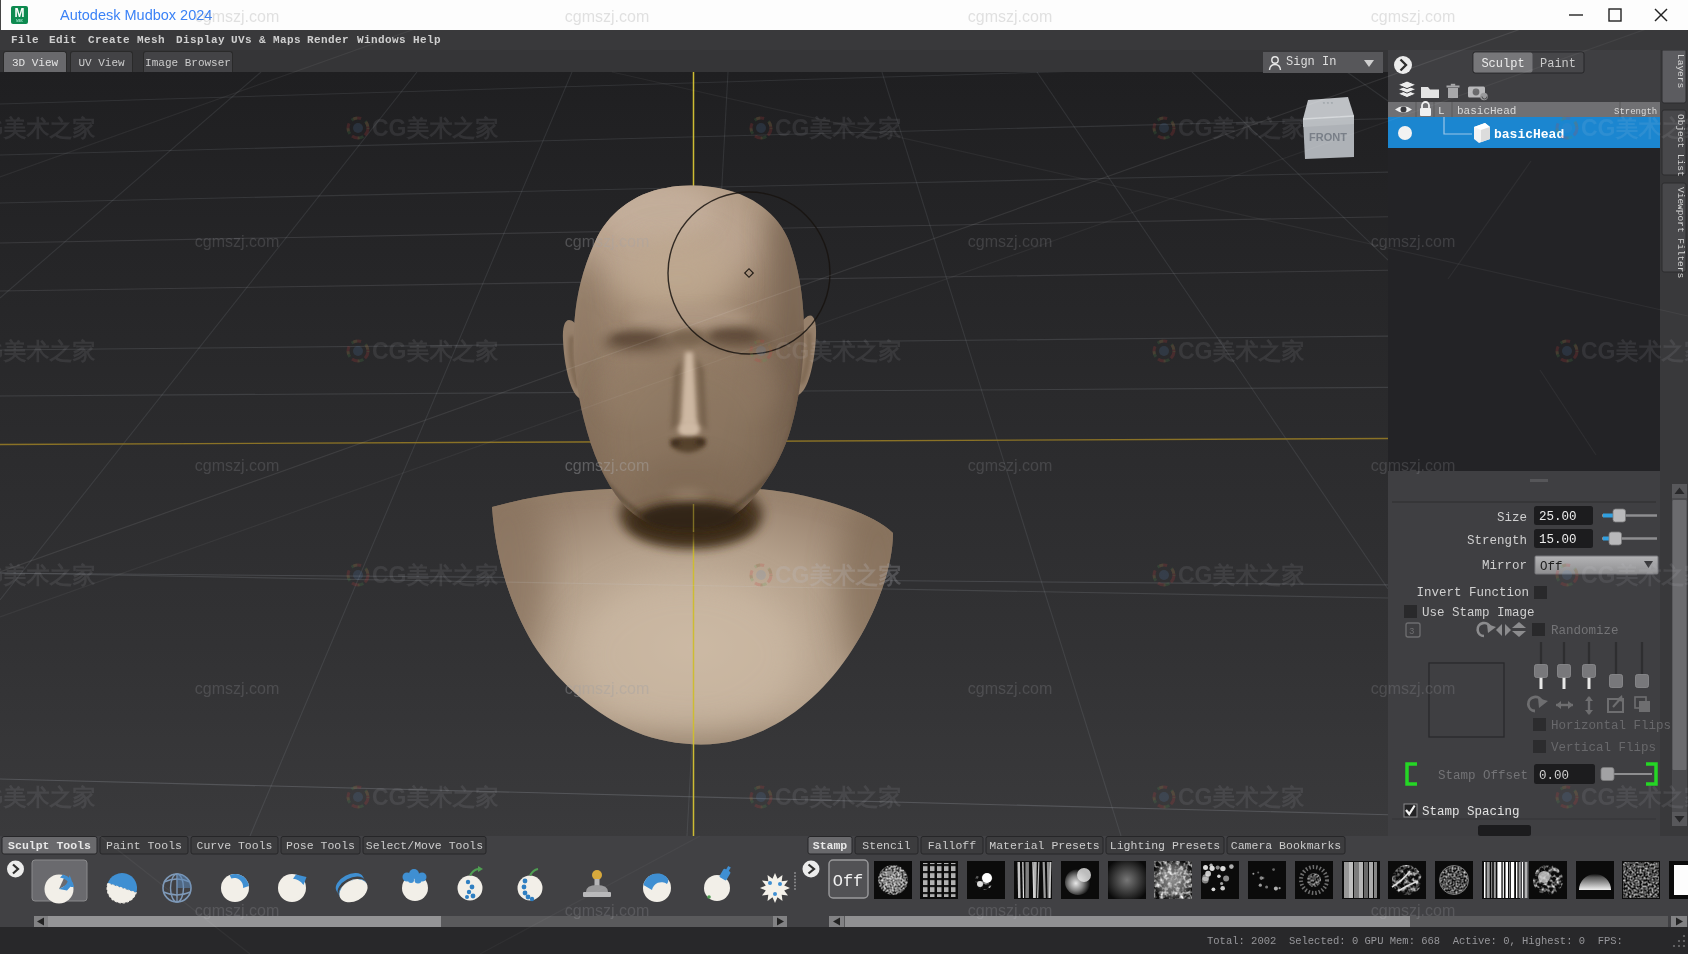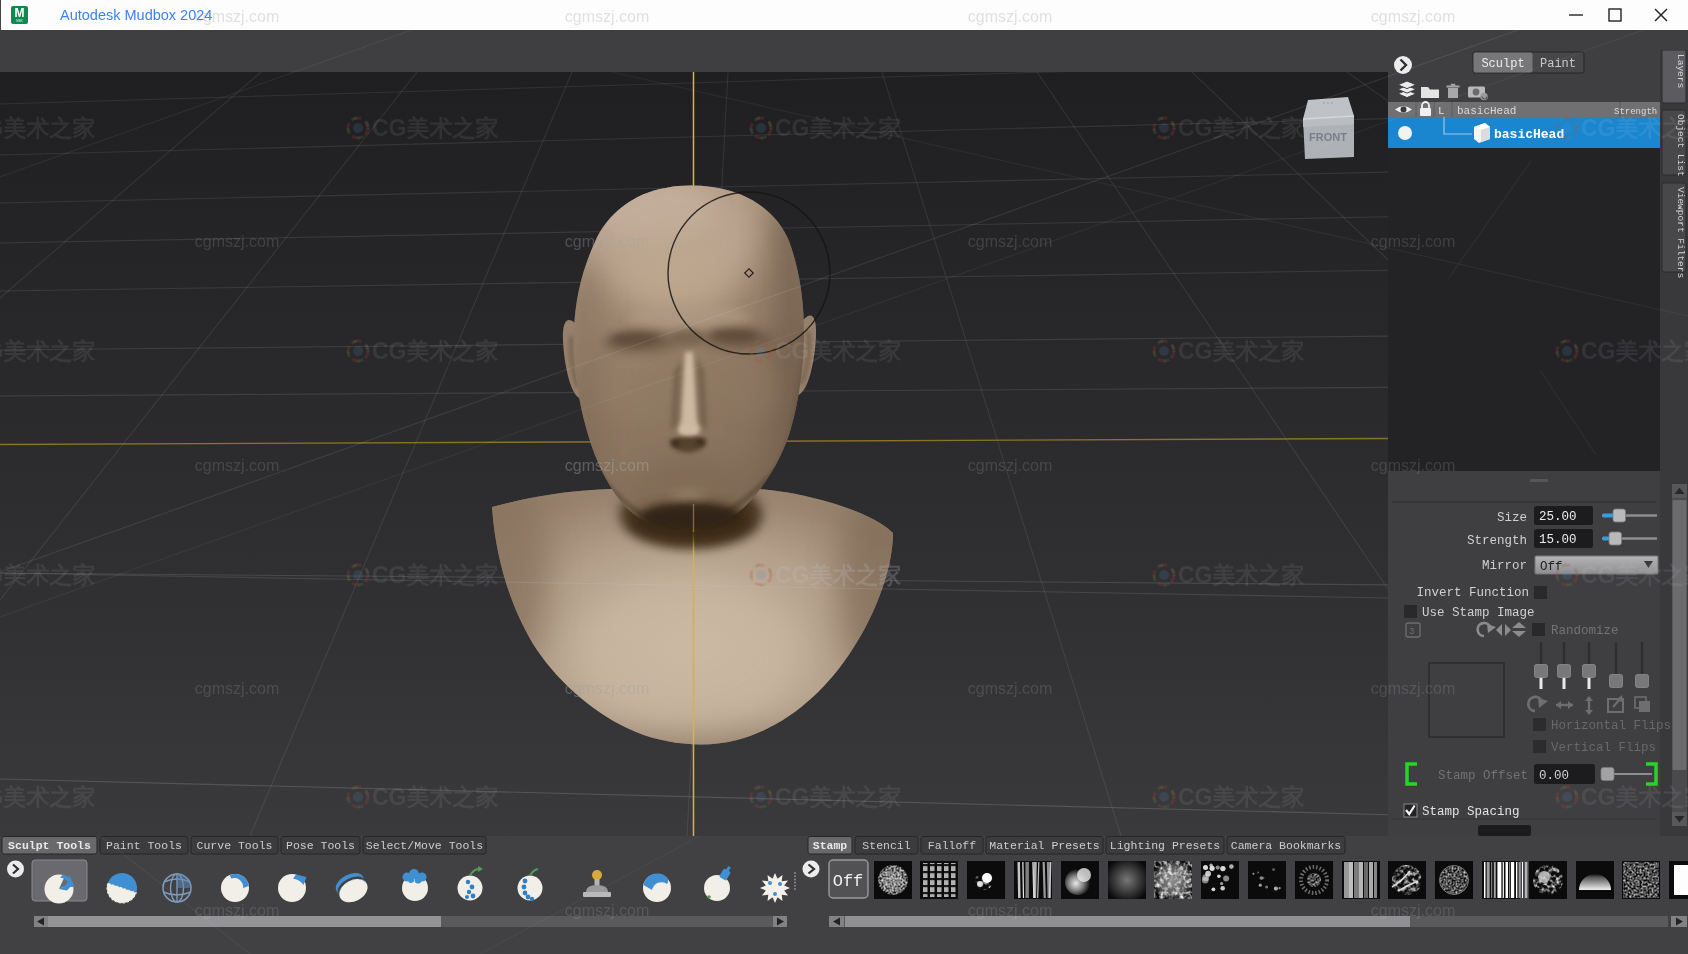--- a/index.html
+++ b/index.html
@@ -162,20 +162,47 @@
         <span>M</span>
         <i>MBX</i>
       </div>
     <div class="abs" id="title">Autodesk Mudbox 2024</div>
     <svg class="abs" style="left:1555px;top:0" width="130" height="30">
       <line x1="13" y1="15" x2="27" y2="15" stroke="#222" stroke-width="1.4"></line>
       <rect x="53" y="9" width="12" height="12" fill="none" stroke="#222" stroke-width="1.4"></rect>
       <line x1="99" y1="9" x2="111" y2="21" stroke="#222" stroke-width="1.4"></line>
       <line x1="111" y1="9" x2="99" y2="21" stroke="#222" stroke-width="1.4"></line>
     </svg>
+  </div>
+  <div class="abs" id="menubar">
+    <span style="left:11px">File</span>
+      <span style="left:49px">Edit</span>
+    <span style="left:88px">Create</span>
+      <span style="left:137px">Mesh</span>
+    <span style="left:176px">Display</span>
+      <span style="left:231px">UVs &amp; Maps</span>
+    <span style="left:307px">Render</span>
+      <span style="left:357px">Windows</span>
+    <span style="left:413px">Help</span>
+  </div>
+  <div class="abs" id="tabrow">
+    <div class="vtab act" style="left:3px;width:64px">3D View</div>
+    <div class="vtab" style="left:70px;width:63px">UV View</div>
+    <div class="vtab" style="left:143px;width:90px">Image Browser</div>
+    <div class="abs" style="left:1263px;top:2px;width:120px;height:21px;background:#57575a;
+      color:#dedede;font-size:12px;">
+      <svg class="abs" style="left:4px;top:2px" width="16" height="17">
+        <circle cx="8" cy="6" r="3.2" fill="none" stroke="#e8e8e8" stroke-width="1.4"></circle>
+        <path d="M2.5 16 Q3 10.5 8 10.5 Q13 10.5 13.5 16" fill="none" stroke="#e8e8e8" stroke-width="1.4"></path>
+      </svg>
+      <span class="abs" style="left:23px;top:3px">Sign In</span>
+      <svg class="abs" style="left:100px;top:7px" width="14" height="10">
+        <path d="M1 1 L11 1 L6 8 Z" fill="#cfcfcf"></path>
+        </svg>
+    </div>
   </div>
   <div class="abs" id="rpanel"></div>
 <svg class="abs" style="left:1388px;top:50px" width="300" height="786" viewBox="0 0 300 786">
 <rect width="300" height="786" fill="#3f3f42"></rect>
 <rect x="272" y="0" width="28" height="786" fill="#39393b"></rect>
 <circle cx="15" cy="15" r="9" fill="#ececec"></circle>
 <path d="M12.5 9.5 L18 15 L12.5 20.5" fill="none" stroke="#2e2e2e" stroke-width="2.3"></path>
 <rect x="85" y="2" width="111" height="21" fill="#47474a" stroke="#262628" rx="2"></rect>
 <rect x="85.5" y="2.5" width="59" height="20" fill="#77777a" rx="2"></rect>
 <text x="115" y="17" font-size="12" fill="#ececec" text-anchor="middle">Sculpt</text>
@@ -553,20 +580,33 @@
 <rect x="48" y="80" width="393" height="11" fill="#949496"></rect>
 <rect x="773" y="80" width="14" height="11" fill="#828284"></rect>
       <polygon points="777,81.5 777,89.5 784,85.5" fill="#222"></polygon>
 <rect x="829" y="80" width="839" height="11" fill="#5a5a5c"></rect>
 <rect x="829" y="80" width="15" height="11" fill="#828284"></rect>
       <polygon points="840,81.5 840,89.5 833,85.5" fill="#222"></polygon>
 <rect x="845" y="80" width="565" height="11" fill="#909092"></rect>
 <rect x="1671" y="80" width="16" height="11" fill="#828284"></rect>
       <polygon points="1676,81.5 1676,89.5 1683,85.5" fill="#222"></polygon>
 </svg>
+  <div class="abs" id="statusbar">
+    <svg class="abs" style="left:1670px;top:6px" width="18" height="18">
+      <g fill="#6e6e70">
+          <circle cx="14" cy="3" r="1.1"></circle>
+          <circle cx="9" cy="8" r="1.1"></circle>
+          <circle cx="14" cy="8" r="1.1"></circle>
+      <circle cx="4" cy="13" r="1.1"></circle>
+          <circle cx="9" cy="13" r="1.1"></circle>
+          <circle cx="14" cy="13" r="1.1"></circle>
+        </g>
+    </svg>
+    <span class="abs" style="left:1207px;top:8px">Total: 2002  Selected: 0 GPU Mem: 668  Active: 0, Highest: 0  FPS:</span>
+  </div>
   <div class="abs" id="wmlayer" style="left:0;top:0;width:1534px;height:954px;pointer-events:none">
 <svg class="abs" style="left:0;top:0;pointer-events:none" width="1688" height="954" viewBox="0 0 1688 954">
 <line x1="0" y1="572" x2="1602" y2="0" stroke="rgba(255,255,255,0.085)" stroke-width="1.2"></line>
 <line x1="0" y1="617" x2="1688" y2="14" stroke="rgba(255,255,255,0.05)" stroke-width="1.2"></line>
 <line x1="0" y1="177" x2="496" y2="0" stroke="rgba(255,255,255,0.06)" stroke-width="1.2"></line>
 <line x1="1531" y1="161" x2="1448" y2="279" stroke="rgba(255,255,255,0.05)" stroke-width="1.2"></line>
 <line x1="612" y1="72" x2="1688" y2="316" stroke="rgba(255,255,255,0.05)" stroke-width="1.2"></line>
 <line x1="1540" y1="370" x2="1596" y2="455" stroke="rgba(255,255,255,0.05)" stroke-width="1.2"></line>
 <line x1="100" y1="836" x2="250" y2="954" stroke="rgba(255,255,255,0.045)" stroke-width="1.2"></line>
 <line x1="480" y1="954" x2="700" y2="836" stroke="rgba(255,255,255,0.04)" stroke-width="1.2"></line>

